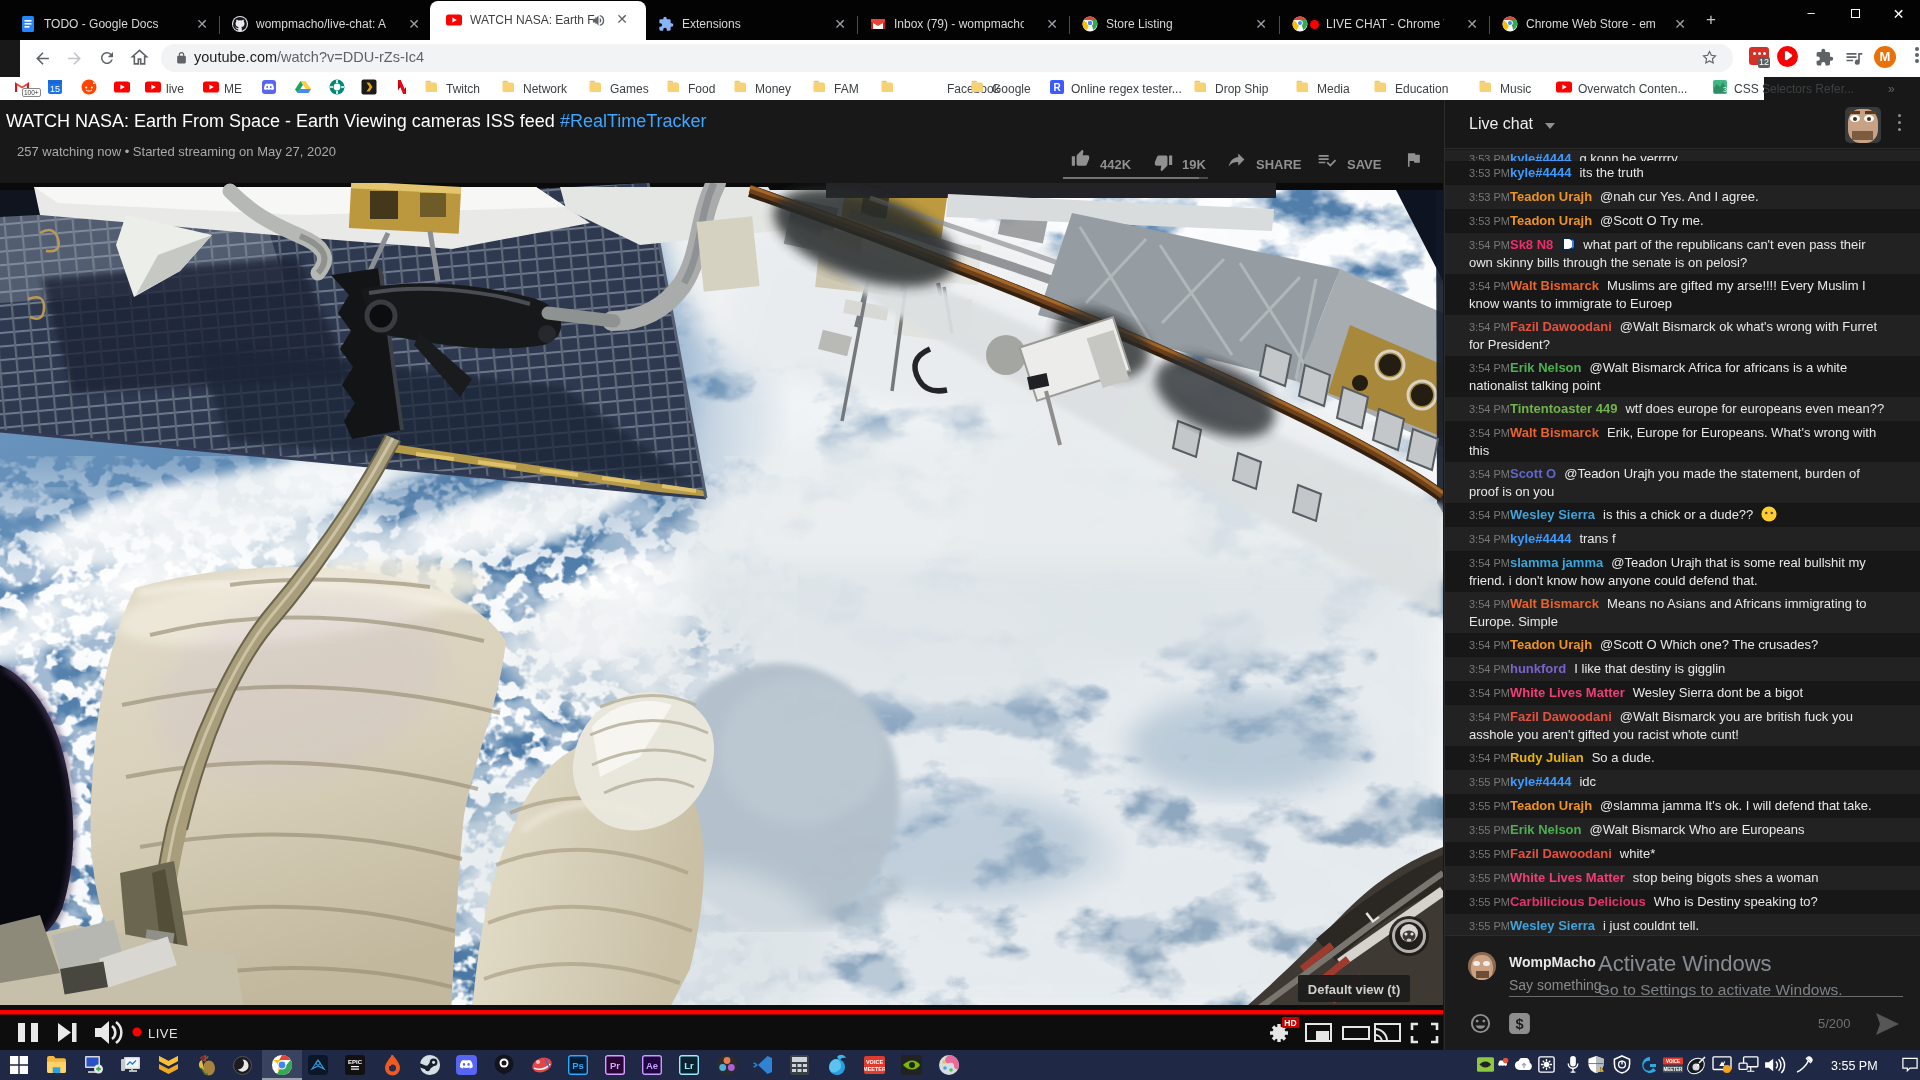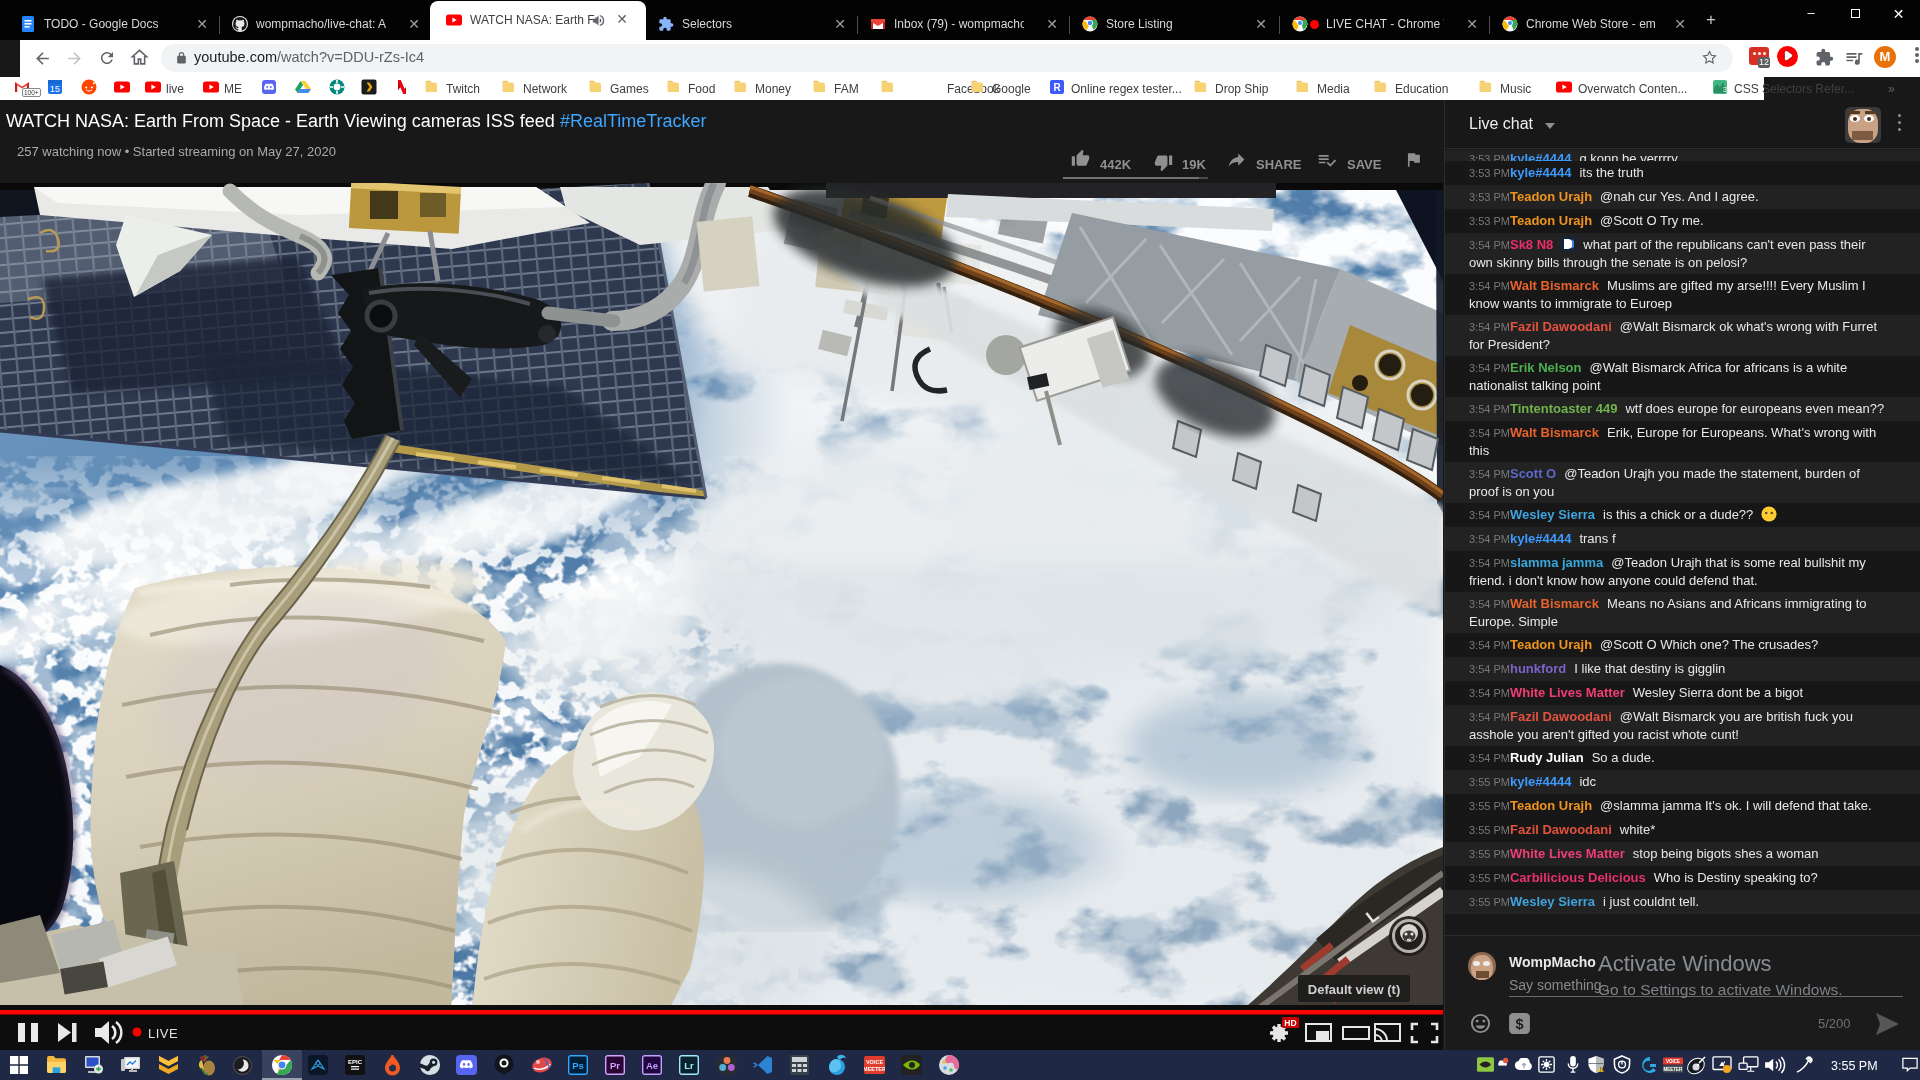--- a/index.html
+++ b/index.html
@@ -74,21 +74,21 @@
     <div style="position:absolute;left:40px;top:12px;width:126px;overflow:hidden;white-space:nowrap;font-size:12px;color:#3c4043;">WATCH NASA: Earth Fro</div>
     <svg style="position:absolute;right:40px;top:12px;width:15px;height:15px;" viewBox="0 0 24 24" fill="#5f6368">
         <path d="M3 9v6h4l5 5V4L7 9H3zm13.5 3a4.5 4.5 0 0 0-2.5-4v8a4.5 4.5 0 0 0 2.5-4zM14 3.2v2.1a7 7 0 0 1 0 13.4v2.1a9 9 0 0 0 0-17.6z"></path>
       </svg>
     <div style="position:absolute;right:16px;top:10px;width:16px;height:16px;color:#5f6368;font-size:14px;line-height:16px;text-align:center;">✕</div>
   </div>
   <div class="tab" style="left:648px;width:208px;">
     <svg class="fav" viewBox="0 0 24 24" fill="#8ab4f8">
         <path d="M20.5 11H19V7a2 2 0 0 0-2-2h-4V3.5a2.5 2.5 0 0 0-5 0V5H4a2 2 0 0 0-2 2v3.8h1.5a2.7 2.7 0 0 1 0 5.4H2V20a2 2 0 0 0 2 2h3.8v-1.5a2.7 2.7 0 0 1 5.4 0V22H17a2 2 0 0 0 2-2v-4h1.5a2.5 2.5 0 0 0 0-5z"></path>
       </svg>
-    <div class="ttl">Selectors</div>
+    <div class="ttl">Extensions</div>
       <div class="cls">✕</div>
   </div>
   <div class="tabsep" style="left:857px;"></div>
   <div class="tab" style="left:860px;width:208px;">
     <svg class="fav" viewBox="0 0 16 16">
         <path d="M1 3h14v10H1z" fill="#fff"></path>
         <path d="M1 3h14v2.5L8 9 1 5.5z" fill="#ea4335"></path>
         <path d="M1 4.2V13h2V6.5zM15 4.2V13h-2V6.5z" fill="#c5221f"></path>
         <path d="M1 4l7 4.6L15 4v1.8L8 10 1 5.8z" fill="#ea4335"></path>
       </svg>
@@ -687,23 +687,24 @@
             <circle cx="5.2" cy="7" r="1.3" fill="#5d4a37"></circle>
             <circle cx="10.8" cy="7" r="1.3" fill="#5d4a37"></circle>
           </svg></div>
       <div class="msg m1"><span class="ts">3:54 PM</span><span class="un" style="color:#3d9aff;">kyle#4444</span>trans f</div>
       <div class="msg m0"><span class="ts">3:54 PM</span><span class="un" style="color:#38a8dc;">slamma jamma</span>@Teadon Urajh that is some real bullshit my<br>friend. i don't know how anyone could defend that.</div>
       <div class="msg m1"><span class="ts">3:54 PM</span><span class="un" style="color:#e8622c;">Walt Bismarck</span>Means no Asians and Africans immigrating to<br>Europe. Simple</div>
       <div class="msg m0"><span class="ts">3:54 PM</span><span class="un" style="color:#f0931f;">Teadon Urajh</span>@Scott O Which one? The crusades?</div>
       <div class="msg m1"><span class="ts">3:54 PM</span><span class="un" style="color:#7d62c9;">hunkford</span>I like that destiny is gigglin</div>
       <div class="msg m0"><span class="ts">3:54 PM</span><span class="un" style="color:#ef3e75;">White Lives Matter</span>Wesley Sierra dont be a bigot</div>
       <div class="msg m1"><span class="ts">3:54 PM</span><span class="un" style="color:#e3513f;">Fazil Dawoodani</span>@Walt Bismarck you are british fuck you<br>asshole you aren't gifted you racist whote cunt!</div>
-      <div class="msg m0"><span class="ts">3:54 PM</span><span class="un" style="color:#ffffff;">Rudy Julian</span>So a dude.</div>
+      <div class="msg m0"><span class="ts">3:54 PM</span><span class="un" style="color:#eab308;">Rudy Julian</span>So a dude.</div>
       <div class="msg m1"><span class="ts">3:55 PM</span><span class="un" style="color:#3d9aff;">kyle#4444</span>idc</div>
       <div class="msg m0"><span class="ts">3:55 PM</span><span class="un" style="color:#f0931f;">Teadon Urajh</span>@slamma jamma It's ok. I will defend that take.</div>
+      <div class="msg m1"><span class="ts">3:55 PM</span><span class="un" style="color:#4daf50;">Erik Nelson</span>@Walt Bismarck Who are Europeans</div>
       <div class="msg m0"><span class="ts">3:55 PM</span><span class="un" style="color:#e3513f;">Fazil Dawoodani</span>white*</div>
       <div class="msg m1"><span class="ts">3:55 PM</span><span class="un" style="color:#ef3e75;">White Lives Matter</span>stop being bigots shes a woman</div>
       <div class="msg m0"><span class="ts">3:55 PM</span><span class="un" style="color:#e8326b;">Carbilicious Delicious</span>Who is Destiny speaking to?</div>
       <div class="msg m1"><span class="ts">3:55 PM</span><span class="un" style="color:#3fa3dd;">Wesley Sierra</span>i just couldnt tell.</div>
     </div>
     <div id="chatfoot">
       <div class="abs" style="left:23px;top:16px;width:28px;height:28px;border-radius:50%;background:#8c6a52;overflow:hidden;">
         <div class="abs" style="left:3px;top:3px;width:22px;height:26px;background:#caa183;border-radius:45%;"></div>
         <div class="abs" style="left:5px;top:9px;width:7px;height:5px;background:#eee;border-radius:50%;"></div>
         <div class="abs" style="left:15px;top:9px;width:7px;height:5px;background:#eee;border-radius:50%;"></div>

